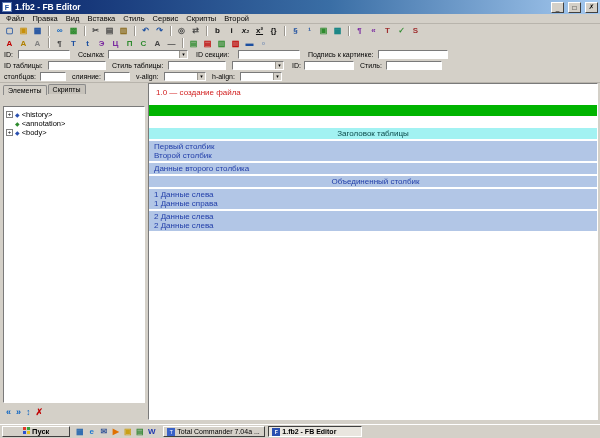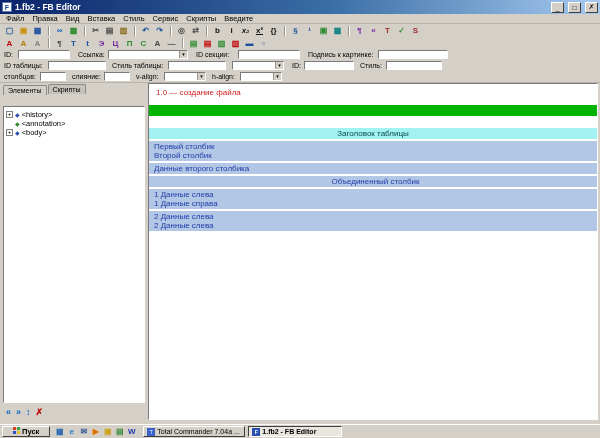--- a/index.html
+++ b/index.html
@@ -45,21 +45,21 @@
   
   .content{position:absolute;left:148px;top:83px;right:2px;bottom:4px;background:#fff;border:1px solid;border-color:#7a7a7a #fff #fff #7a7a7a;overflow:hidden;}
   .hint{margin:3px 0 0 7px;font-size:8px;line-height:9px;}
   .hist{margin:4px 0 0 7px;font-size:8px;line-height:9px;}
   .greenbar{margin-top:8px;height:11px;}
   .thead{margin-top:12px;height:11px;font-size:8px;line-height:11px;text-align:center;}
   .trow{margin-top:2px;padding:1px 0;}
   .tline{font-size:8px;line-height:9px;padding-left:5px;white-space:nowrap;}
   
   .taskbar{position:absolute;left:0;right:0;bottom:0;height:14px;background:#d4d0c8;border-top:1px solid #fff;display:flex;align-items:center;padding:0 2px;gap:2px;}
-  .startbtn{height:11px;display:flex;align-items:flex-start;gap:2px;padding:0 10px;border:1px solid;border-color:#fff #404040 #404040 #fff;background:#d4d0c8;font-weight:bold;font-size:7.5px;flex:none;}
+  .startbtn{height:11px;display:flex;align-items:flex-start;gap:2px;padding:0 20px;border:1px solid;border-color:#fff #404040 #404040 #fff;background:#d4d0c8;font-weight:bold;font-size:7.5px;flex:none;}
   .winlogo{width:7px;height:7px;display:grid;grid-template-columns:3px 3px;grid-template-rows:3px 3px;gap:1px;}
   .wl{width:3px;height:3px;}
   .ql{display:flex;align-items:center;gap:1px;margin-left:2px;flex:none;}
   .qlicon{width:11px;height:11px;display:flex;align-items:center;justify-content:center;font-size:8px;font-weight:bold;}
   .tasks{display:flex;align-items:center;gap:3px;margin-left:4px;flex:1;overflow:hidden;}
   .taskbtn{height:11px;display:flex;align-items:center;gap:2px;padding:0 3px;border:1px solid;border-color:#fff #404040 #404040 #fff;background:#d4d0c8;font-size:7px;white-space:nowrap;overflow:hidden;flex:none;}
   .taskbtn.w1{width:102px;} .taskbtn.w2{width:94px;}
   .taskbtn.active{border-color:#404040 #fff #fff #404040;background:#e9e6df;font-weight:bold;}
   .tico2{width:8px;height:8px;font-size:5px;display:flex;align-items:center;justify-content:center;color:#fff;flex:none;}
 </style>
@@ -78,21 +78,21 @@
     </div>
 
     <div class="menubar">
       <span class="mitem">Файл</span>
       <span class="mitem">Правка</span>
       <span class="mitem">Вид</span>
       <span class="mitem">Вставка</span>
       <span class="mitem">Стиль</span>
       <span class="mitem">Сервис</span>
       <span class="mitem">Скрипты</span>
-      <span class="mitem">Введите</span>
+      <span class="mitem">Второй</span>
     </div>
 
     <div class="toolbar tb1">
       <span class="tbi" style="color: rgb(28, 79, 160);">▢</span>
       <span class="tbi" style="color: rgb(200, 144, 10);">▣</span>
       <span class="tbi" style="color: rgb(28, 79, 160);">▦</span>
       <span class="tsep"></span>
       <span class="tbi" style="color: rgb(10, 98, 192);">∞</span>
       <span class="tbi" style="color: rgb(46, 139, 46);">▩</span>
       <span class="tsep"></span>

